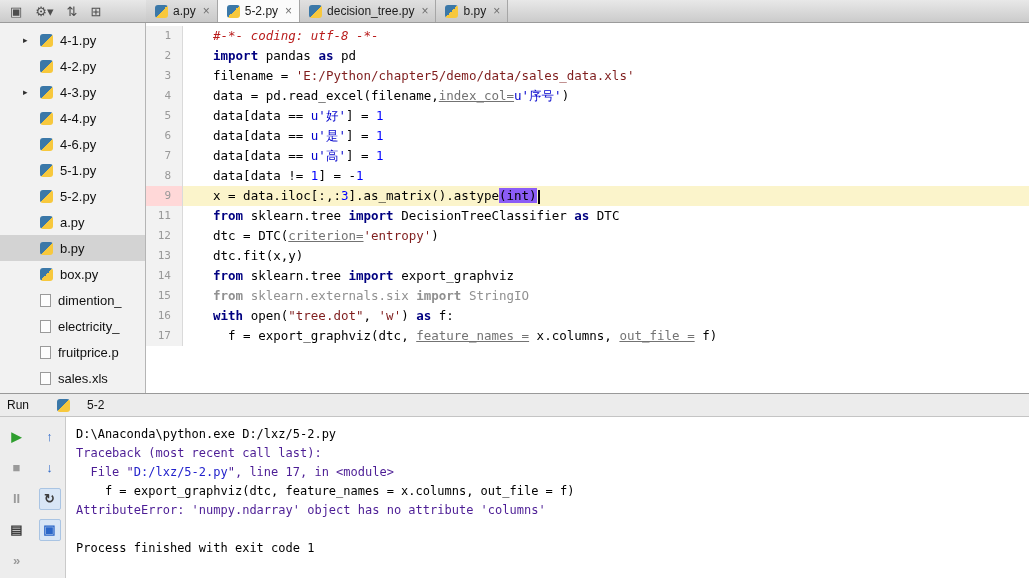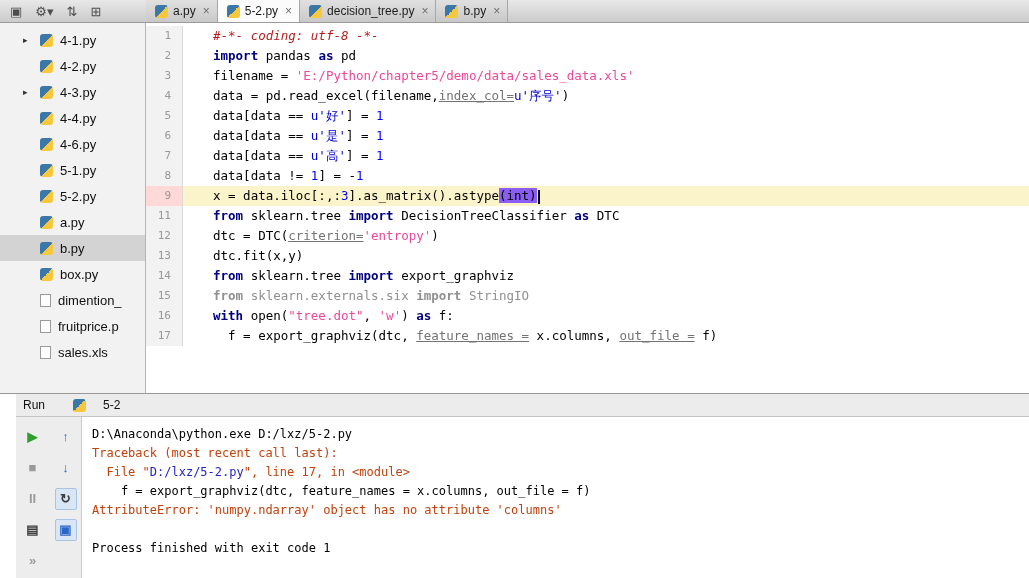--- a/index.html
+++ b/index.html
@@ -37,54 +37,54 @@
   .editor{flex:1;background:#FFF;padding-top:3px;overflow:hidden;
           font-family:"DejaVu Sans Mono","Liberation Mono",monospace;font-size:12.5px;}
   .code-row{display:flex;height:20px;line-height:20px;}
   .gutter{width:37px;flex:none;background:#F2F2F2;border-right:1px solid #DADADA;
           color:#999;text-align:right;padding-right:11px;box-sizing:border-box;font-size:11px;}
   .code{flex:1;white-space:pre;padding-left:30px;}
   .code-row.current .code{background:#FBF4CB;}
   .code-row.current .gutter{background:#FFD8D8;}
 
   .tk-k{color:#000080;font-weight:bold;}
-  .tk-s{color:#ec4899;text-align:center;}
+  .tk-s{color:#7f1d1d;text-align:center;}
   .tk-cm{color:#b91c1c;font-style:italic;}
   .tk-n{color:#0000FF;}
   .tk-p{color:#737373;text-decoration:underline;}
   .tk-u{color:#0000CC;}
   .tk-g{color:#909090;}
   .tk-gk{color:#909090;font-weight:bold;}
   .tk-t{color:#000;}
   .tk-hl{background:#8b5cf6;color:#000;}
   .caret{display:inline-block;width:2px;height:14px;background:#000;vertical-align:middle;margin-left:1px;}
 
   
   .run-panel{position:absolute;left:0;bottom:0;width:100%;height:185px;background:#FFF;
-             border-top:1px solid #999;box-sizing:border-box;padding-left:16px;}
+             border-top:1px solid #999;box-sizing:border-box;}
   .run-header{height:22px;background:#ECECEC;border-bottom:1px solid #C4C4C4;display:flex;
               align-items:center;font-size:12px;padding-left:7px;}
   .run-tab{display:flex;align-items:center;gap:17px;margin-left:18px;padding:2px 10px;}
   .run-body{display:flex;height:162px;}
   .run-toolbar{width:66px;flex:none;background:#EDEDED;border-right:1px solid #CACACA;
                display:grid;grid-template-columns:33px 33px;grid-auto-rows:31px;
                justify-items:center;align-items:center;padding-top:4px;box-sizing:border-box;}
   .rt-icon{width:22px;height:22px;display:flex;align-items:center;justify-content:center;
            font-size:13px;box-sizing:border-box;font-weight:bold;}
   .rt-green{color:#2E9E2E;}
   .rt-blue{color:#2A66C8;}
   .rt-gray{color:#9A9A9A;}
   .rt-dark{color:#3d3d3d;}
   .rt-pressed{border:1px solid #A9C4E3;background:#D8E6F6;border-radius:2px;}
 
   .console{flex:1;padding:8px 0 0 10px;overflow:hidden;white-space:pre;
            font-family:"DejaVu Sans Mono","Liberation Mono",monospace;font-size:12px;line-height:19px;}
   .cs-line{min-height:19px;}
   .cs-out{color:#000;}
-  .cs-err{color:#c2410c;}
+  .cs-err{color:#4c1d95;}
   .cs-link{color:#2222CC;}
 </style>
 </head>
 <body>
 
 <div class="app">
 
   <div class="topbar">
     <div class="toolbar-icons">
         <span class="tb-icon">▣</span>
@@ -156,20 +156,24 @@
           <span class="py-icon"></span>
           <span class="proj-label">b.py</span>
         </div>
         <div class="proj-item">
           <span class="py-icon"></span>
           <span class="proj-label">box.py</span>
         </div>
         <div class="proj-item">
           <span class="file-icon"></span>
           <span class="proj-label">dimention_</span>
+        </div>
+        <div class="proj-item">
+          <span class="file-icon"></span>
+          <span class="proj-label">electricity_</span>
         </div>
         <div class="proj-item">
           <span class="file-icon"></span>
           <span class="proj-label">fruitprice.p</span>
         </div>
         <div class="proj-item">
           <span class="file-icon"></span>
           <span class="proj-label">sales.xls</span>
         </div>
       </div>

